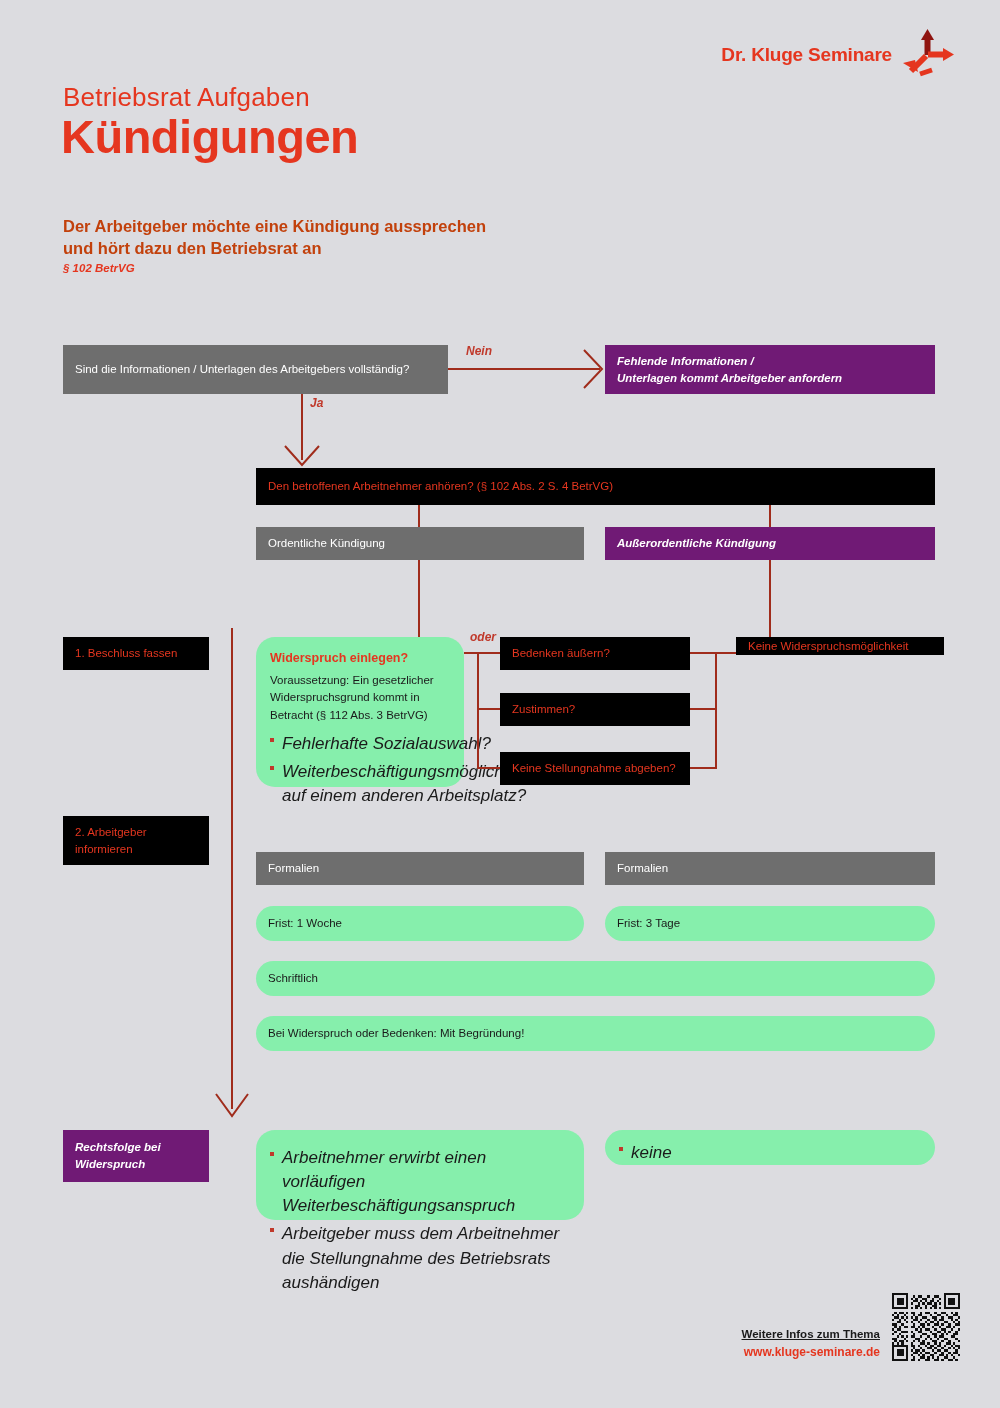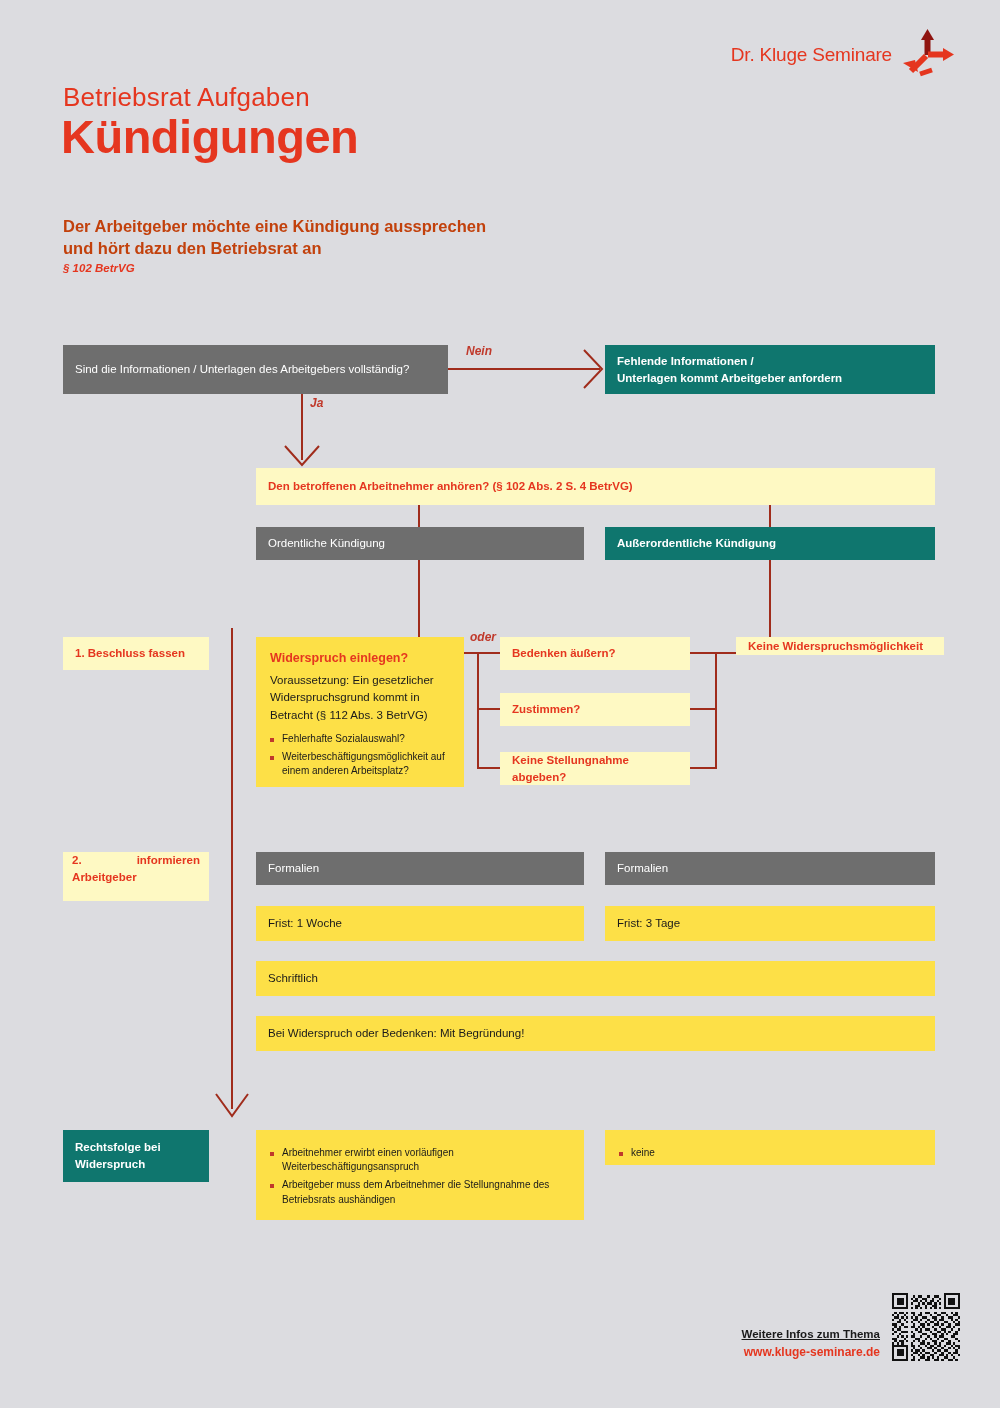--- a/index.html
+++ b/index.html
@@ -11,21 +11,21 @@
   }
   #poster {
     position: relative;
     width: 1000px; height: 1408px;
     background: #dcdce0;
   }
 
   
   .logo-text {
     position: absolute; right: 108px; top: 44px;
-    font-size: 19px; font-weight: normal; color: #e5361f;
+    font-size: 19px; font-weight: bold; color: #e5361f;
     letter-spacing: -0.2px; white-space: nowrap;
   }
   .logo-mark { position: absolute; right: 42px; top: 27px; width: 58px; height: 50px; }
 
   .kicker {
     position: absolute; left: 63px; top: 82px;
     font-size: 26px; color: #e5361f; font-weight: normal; letter-spacing: 0.2px;
   }
   .title {
     position: absolute; left: 61px; top: 109px;
@@ -42,31 +42,31 @@
 
   
   .box {
     position: absolute;
     display: flex; align-items: center;
     padding: 0 12px;
     font-size: 11.5px; line-height: 1.45;
   }
   .box.top { align-items: flex-start; }
   .bx-gray  { background: #6e6e6e; color: #ffffff; font-weight: normal; }
-  .bx-dred  { background: #0f766e; color: #ffffff; font-weight: bold; }
-  .bx-white { background: #fde047; color: #1a1a1a; }
-  .bx-white-red { background: #fef9c3; color: #e5361f; font-weight: bold; }
+  .bx-dred  { background: #701a75; color: #ffffff; font-weight: bold; font-style: italic; }
+  .bx-white { background: #86efac; color: #1a1a1a; border-radius: 19px; }
+  .bx-white-red { background: #000000; color: #e5361f; font-weight: normal; }
 
   .hdr { font-weight: bold; color: #e5361f; font-size: 12.5px; display:block; margin-bottom: 5px; }
   .body-txt { color: #1a1a1a; font-size: 11.5px; line-height: 1.5; display:block; }
 
   ul.bul { list-style: none; margin: 4px 0 0 0; padding: 0; }
   ul.bul li {
     position: relative; padding-left: 12px; margin-top: 4px;
-    font-size: 10px; line-height: 1.42; color: #1a1a1a;
+    font-size: 17px; line-height: 1.42; color: #1a1a1a; font-style: italic;
   }
   ul.bul li::before {
     content: ""; position: absolute; left: 0; top: 6px;
     width: 4px; height: 4px; background: #c0392b;
   }
 
   
   .ln { position: absolute; background: #a02c1c; }
   .lbl {
     position: absolute; font-size: 12px; font-weight: bold; font-style: italic;
@@ -187,21 +187,21 @@
 
   <div class="ln" style="left:715px; top:652px; width:2px; height:117px;"></div>
   <div class="ln" style="left:690px; top:652px; width:56px; height:2px;"></div>
   <div class="ln" style="left:690px; top:708px; width:27px; height:2px;"></div>
   <div class="ln" style="left:690px; top:767px; width:27px; height:2px;"></div>
 
   <div class="box bx-white-red" style="left:727px; top:637px; width:208px; height:18px;margin-left:9px;">
     <span>Keine Widerspruchsmöglichkeit</span>
   </div>
 
-  <div class="box bx-white-red top" style="left:63px; top:852px; width:146px; height:49px; flex-direction:row; justify-content:center; align-items:flex-start;">
+  <div class="box bx-white-red top" style="left:63px; top:816px; width:146px; height:49px; flex-direction:column; justify-content:center; align-items:flex-start;">
     <span>2. Arbeitgeber</span>
     <span>informieren</span>
   </div>
 
   <div class="box bx-gray" style="left:256px; top:852px; width:328px; height:33px;">
     <span>Formalien</span>
   </div>
   <div class="box bx-gray" style="left:605px; top:852px; width:330px; height:33px;">
     <span>Formalien</span>
   </div>

